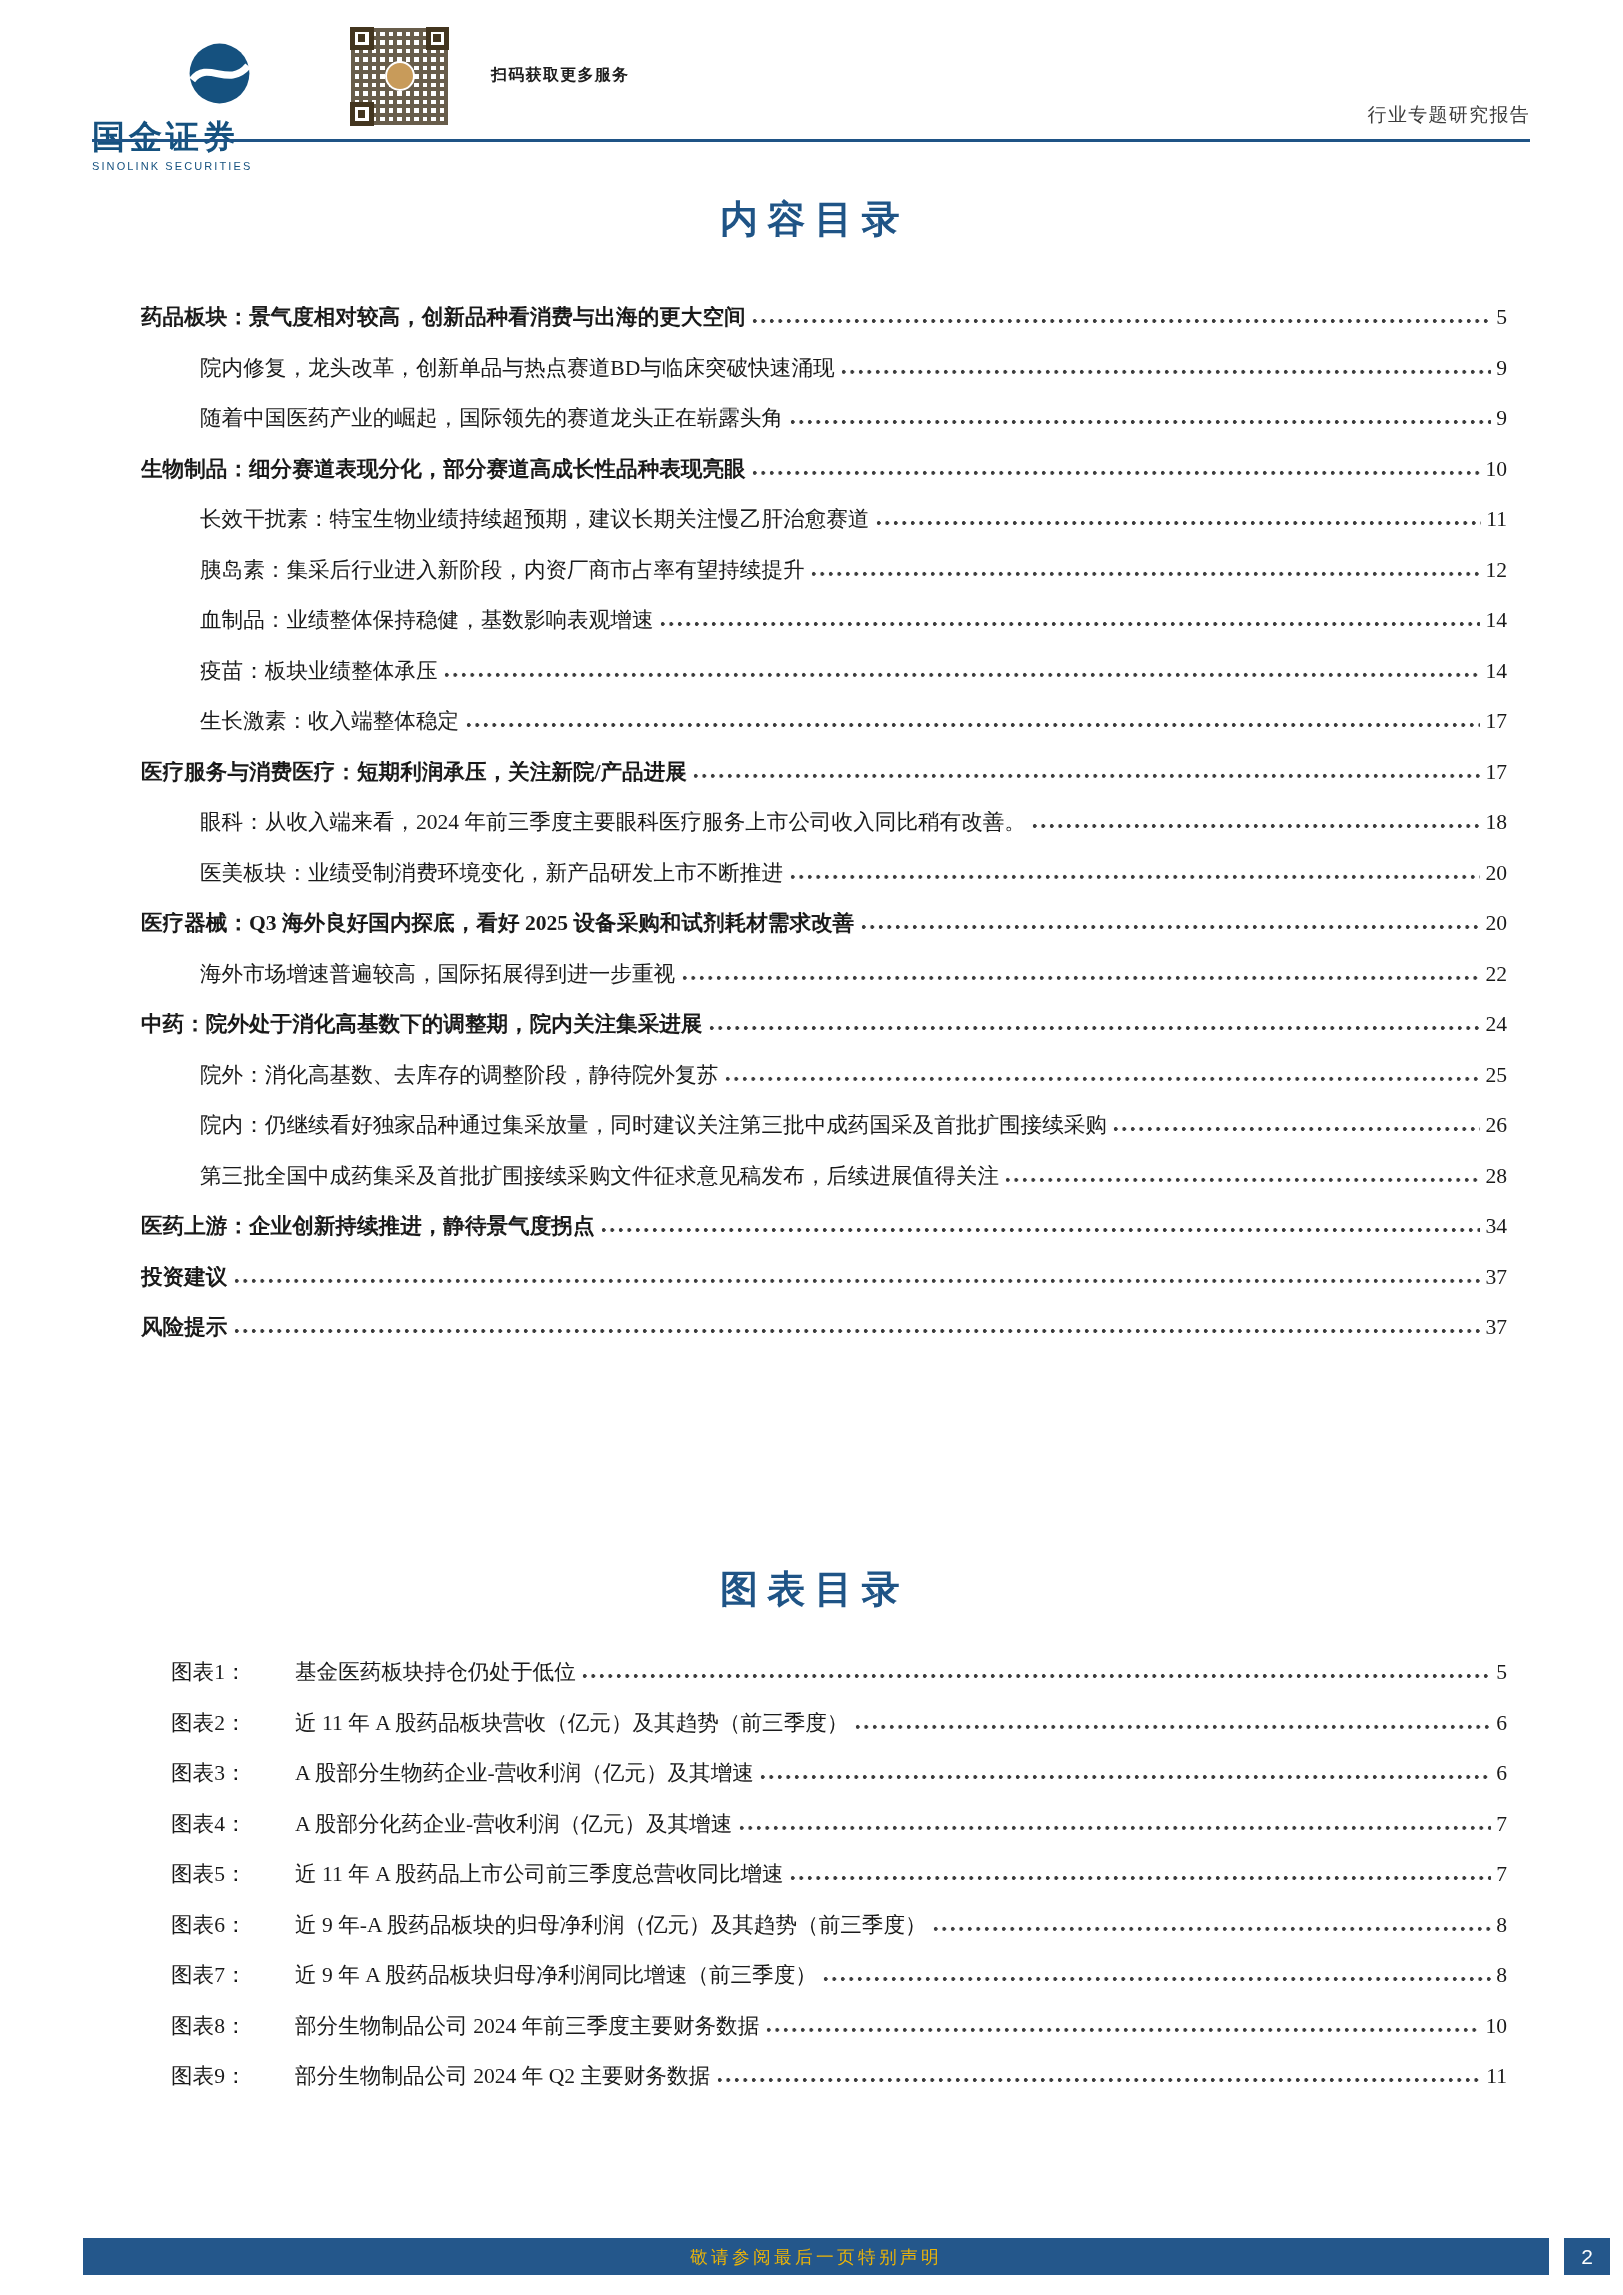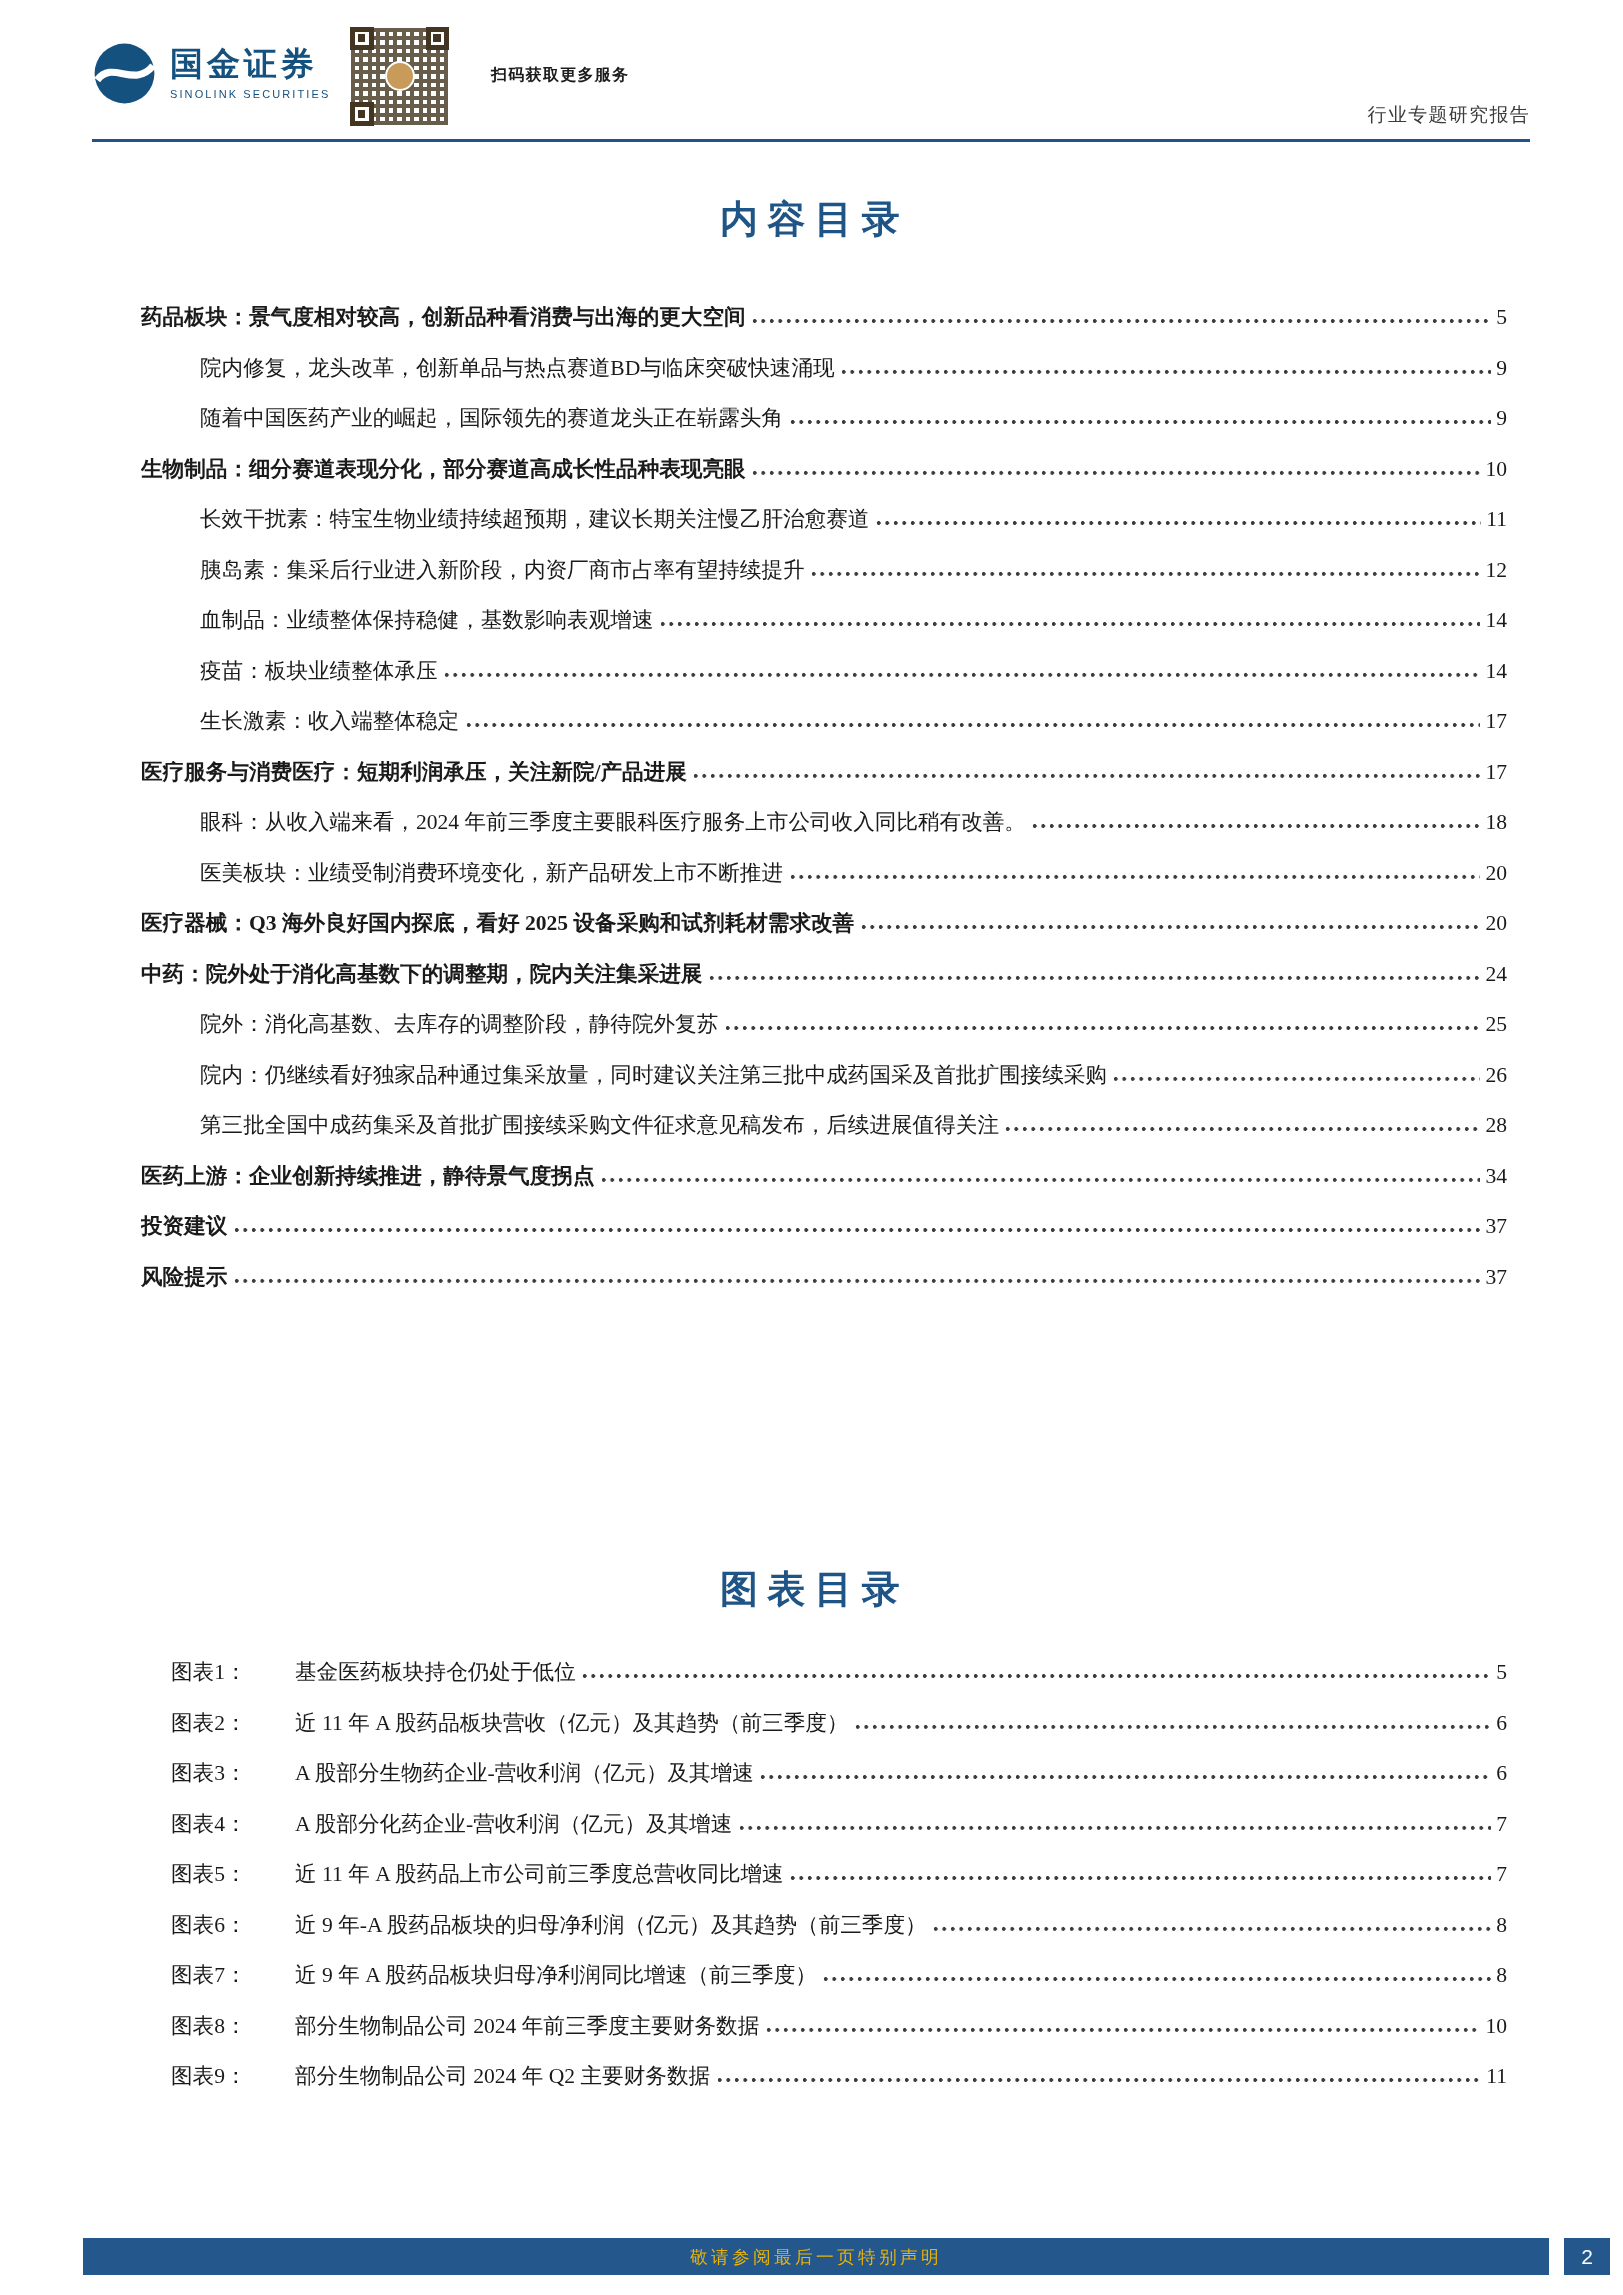--- a/index.html
+++ b/index.html
@@ -10,21 +10,21 @@
     background: #ffffff;
     color: #1a1a1a;
     font-family: "Liberation Serif", "DejaVu Serif", serif;
     position: relative;
     overflow: hidden;
   }
   .page { position: relative; width: 100%; height: 100%; }
 
   
   .header { position: absolute; top: 23.5px; left: 92px; right: 93px; height: 115px; }
-  .brand { position: absolute; left: 0; top: 17px; display: flex; align-items: center; gap: 13px; }
+  .brand { position: absolute; left: 0; top: 17px; display: flex; align-items: flex-end; gap: 13px; flex-direction: column; }
   .brand-icon { width: 65px; height: 65px; flex: 0 0 auto; }
   .brand-name {
     font-size: 33px; font-weight: bold; color: var(--brand-blue, #15517f);
     font-family: "Liberation Sans", sans-serif; letter-spacing: 3.9px; line-height: 1.1;
   }
   .brand-sub {
     font-size: 11px; color: var(--brand-blue, #15517f); letter-spacing: 2.1px;
     font-family: "Liberation Sans", sans-serif; margin-top: 5.2px;
   }
   .qr { position: absolute; left: 256px; top: 1.3px; width: 103px; height: 103px; background: #fff; }
@@ -186,20 +186,25 @@
       <div class="toc-row sub">
         <span class="toc-text">医美板块：业绩受制消费环境变化，新产品研发上市不断推进</span>
         <span class="toc-dots"></span>
         <span class="toc-page">20</span>
       </div>
       <div class="toc-row main">
         <span class="toc-text">医疗器械：Q3 海外良好国内探底，看好 2025 设备采购和试剂耗材需求改善</span>
         <span class="toc-dots"></span>
         <span class="toc-page">20</span>
       </div>
+      <div class="toc-row sub">
+        <span class="toc-text">海外市场增速普遍较高，国际拓展得到进一步重视</span>
+        <span class="toc-dots"></span>
+        <span class="toc-page">22</span>
+      </div>
       <div class="toc-row main">
         <span class="toc-text">中药：院外处于消化高基数下的调整期，院内关注集采进展</span>
         <span class="toc-dots"></span>
         <span class="toc-page">24</span>
       </div>
       <div class="toc-row sub">
         <span class="toc-text">院外：消化高基数、去库存的调整阶段，静待院外复苏</span>
         <span class="toc-dots"></span>
         <span class="toc-page">25</span>
       </div>

